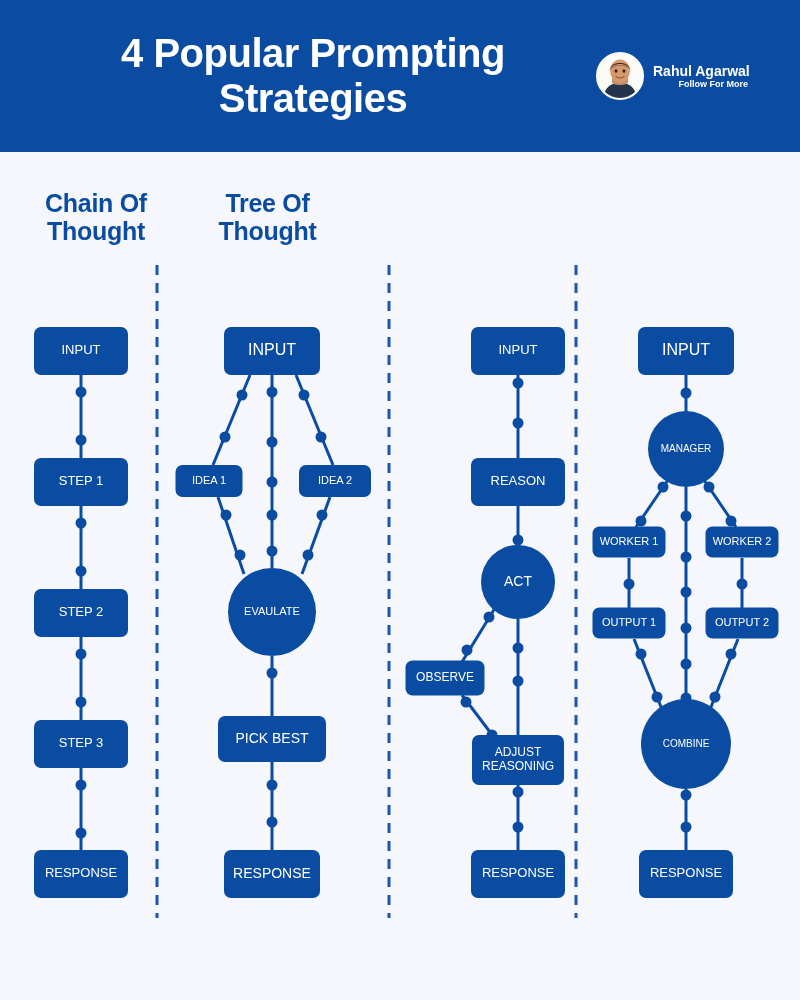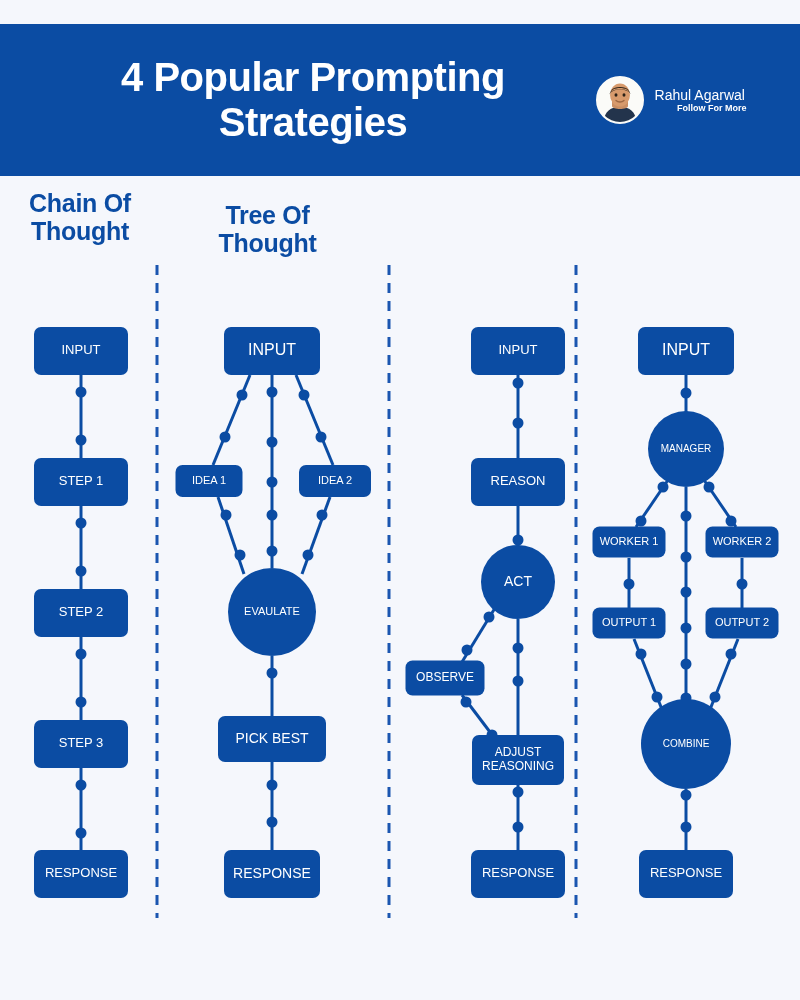--- a/index.html
+++ b/index.html
@@ -8,21 +8,21 @@
     background:#F5F7FC;
     font-family:"Liberation Sans", sans-serif;
     overflow:hidden;
   }
   #stage{position:relative;width:800px;height:1000px;background:#F5F7FC;}
 
   
   .header{
     position:absolute;left:0;top:0;width:800px;height:152px;
     background:#0B4CA3;
-    display:flex;align-items:center;margin-top:24px;
+    display:flex;align-items:center;
   }
   .header-title{
     flex:1;
     color:#ffffff;
     font-size:40px;
     font-weight:bold;
     line-height:1.12;
     text-align:center;
     letter-spacing:-0.5px;
     padding-left:36px;
@@ -36,36 +36,36 @@
   }
   .avatar{
     width:44px;height:44px;border-radius:50%;
     background:#FBFBF8;
     flex:0 0 44px;
     position:relative;overflow:hidden;
     border:2px solid #FBFBF8;
   }
   .avatar svg{display:block;}
   .author-text{display:flex;flex-direction:column;align-items:center;gap:2px;}
-  .author-name{color:#ffffff;font-size:14px;font-weight:normal;line-height:1;}
+  .author-name{color:#ffffff;font-size:14px;font-weight:bold;line-height:1;}
   .author-sub{color:#ffffff;font-size:9px;font-weight:bold;line-height:1;padding-left:24px;}
 
   
   .col-title{
     position:absolute;
     color:#0B4CA3;
     font-size:25px;
     font-weight:bold;
     line-height:1.1;
     text-align:center;
     white-space:pre-line;
     letter-spacing:-0.3px;
   }
-  #t0{left:0px;  top:190px; width:160px;}
-  #t1{left:160px;top:202px; width:215px;}
+  #t0{left:16px;  top:190px; width:160px;}
+  #t1{left:160px;top:190px; width:215px;}
   #t2{left:390px;top:190px; width:185px;}
   #t3{left:580px;top:170px; width:220px;}
 
   
   #diagram{position:absolute;left:0;top:0;width:800px;height:1000px;}
   .node-rect{fill:#0B4CA3;}
   .node-circle{fill:#0B4CA3;}
   .edge{stroke:#0B4CA3;stroke-width:3;fill:none;}
   .dot{fill:#0B4CA3;}
   .divider{stroke:#1B56B0;stroke-width:3;stroke-dasharray:10 8;}

